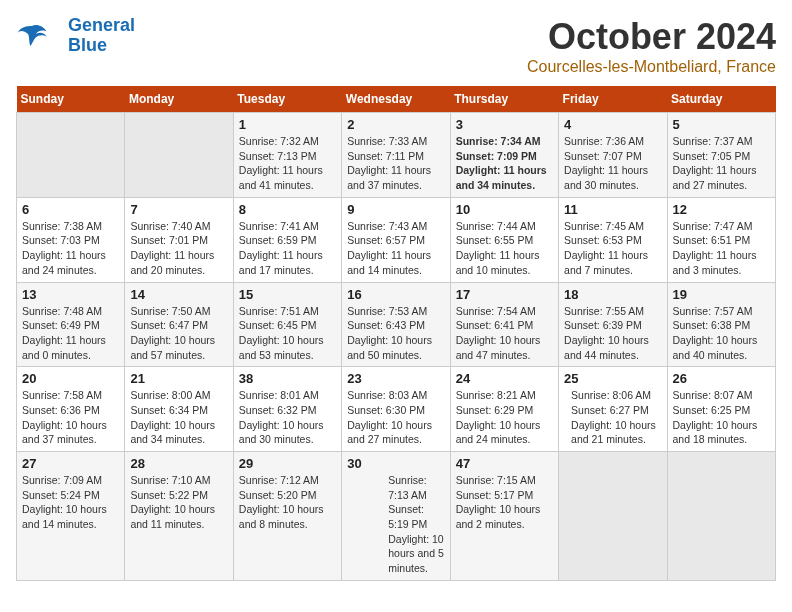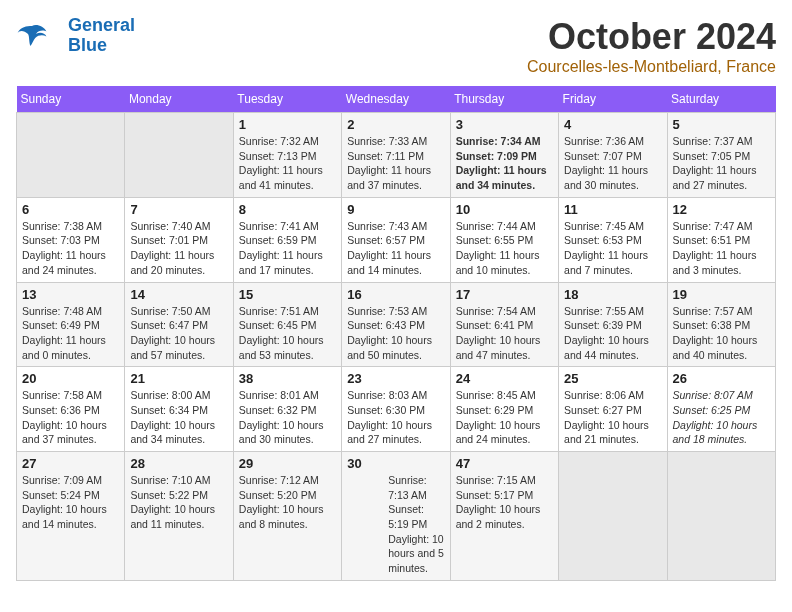--- a/index.html
+++ b/index.html
@@ -43,26 +43,26 @@
     .location-title {
       font-size: 16px;
       color: #a16207;
     }
     table {
       width: 100%;
       border-collapse: collapse;
       font-size: 11px;
     }
     thead tr th {
-      background: #8b5cf6;
+      background: #c2410c;
       color: #fff;
       padding: 6px 4px;
       text-align: left;
       font-size: 12px;
-      font-weight: normal;
+      font-weight: bold;
     }
     tbody tr td {
       vertical-align: top;
       padding: 4px 5px;
       border: 1px solid #ccc;
       min-height: 80px;
       width: 108px;
     }
     tbody tr:nth-child(odd) td {
       background: #f5f5f5;
@@ -260,33 +260,33 @@
 Daylight: 10 hours and 30 minutes.</div>
         </td>
         <td>
           <span class="day-num">23</span>
           <div class="day-info" style="white-space: pre-line;">Sunrise: 8:03 AM
 Sunset: 6:30 PM
 Daylight: 10 hours and 27 minutes.</div>
         </td>
         <td>
           <span class="day-num">24</span>
-          <div class="day-info" style="white-space: pre-line;">Sunrise: 8:45 AM
+          <div class="day-info" style="white-space: pre-line;">Sunrise: 8:21 AM
 Sunset: 6:29 PM
 Daylight: 10 hours and 24 minutes.</div>
         </td>
         <td>
           <span class="day-num">25</span>
-          <div class="day-info" style="white-space: pre-line;">Sunrise: 8:06 AM
+          <div class="day-info" style="white-space: pre-line; margin-left: 7px;">Sunrise: 8:06 AM
 Sunset: 6:27 PM
 Daylight: 10 hours and 21 minutes.</div>
         </td>
         <td>
           <span class="day-num">26</span>
-          <div class="day-info" style="white-space: pre-line; font-style: italic;">Sunrise: 8:07 AM
+          <div class="day-info" style="white-space: pre-line;">Sunrise: 8:07 AM
 Sunset: 6:25 PM
 Daylight: 10 hours and 18 minutes.</div>
         </td>
       </tr>
       <tr>
         <td>
           <span class="day-num">27</span>
           <div class="day-info" style="white-space: pre-line;">Sunrise: 7:09 AM
 Sunset: 5:24 PM
 Daylight: 10 hours and 14 minutes.</div>

